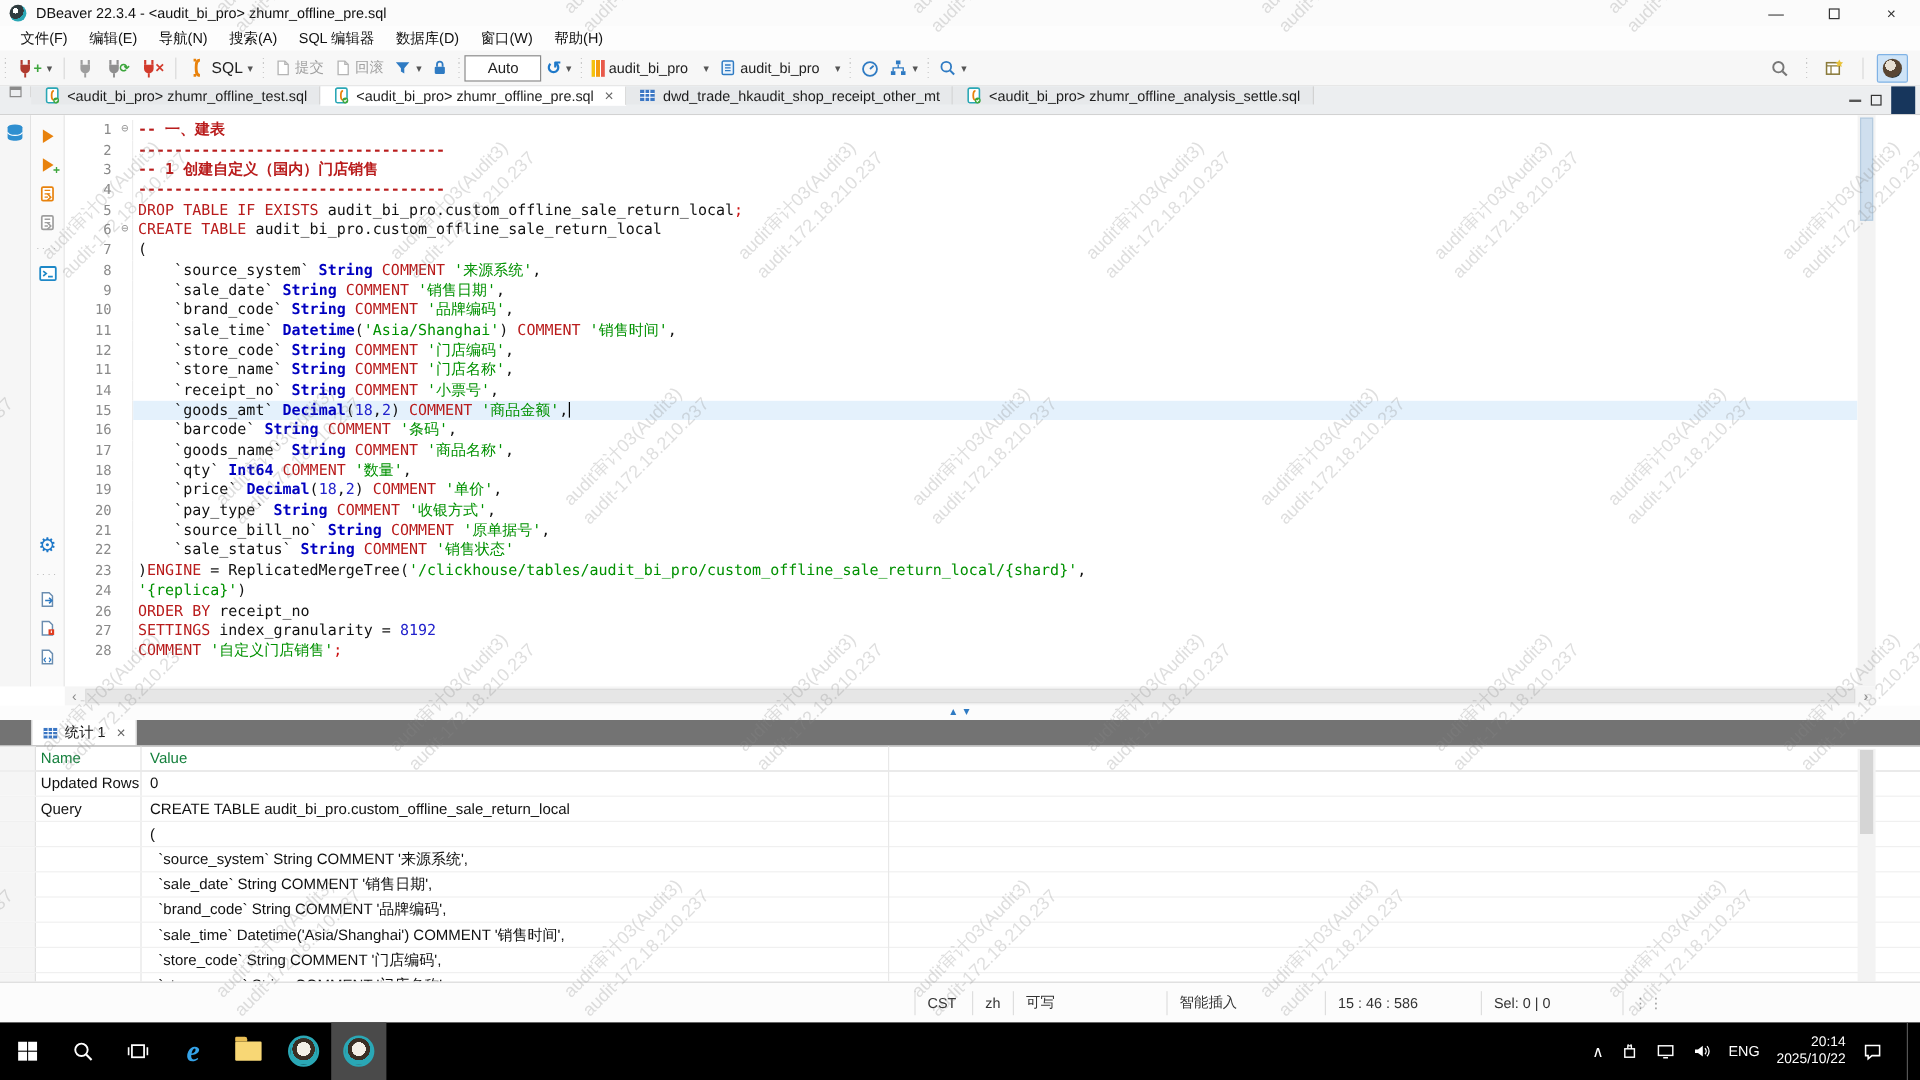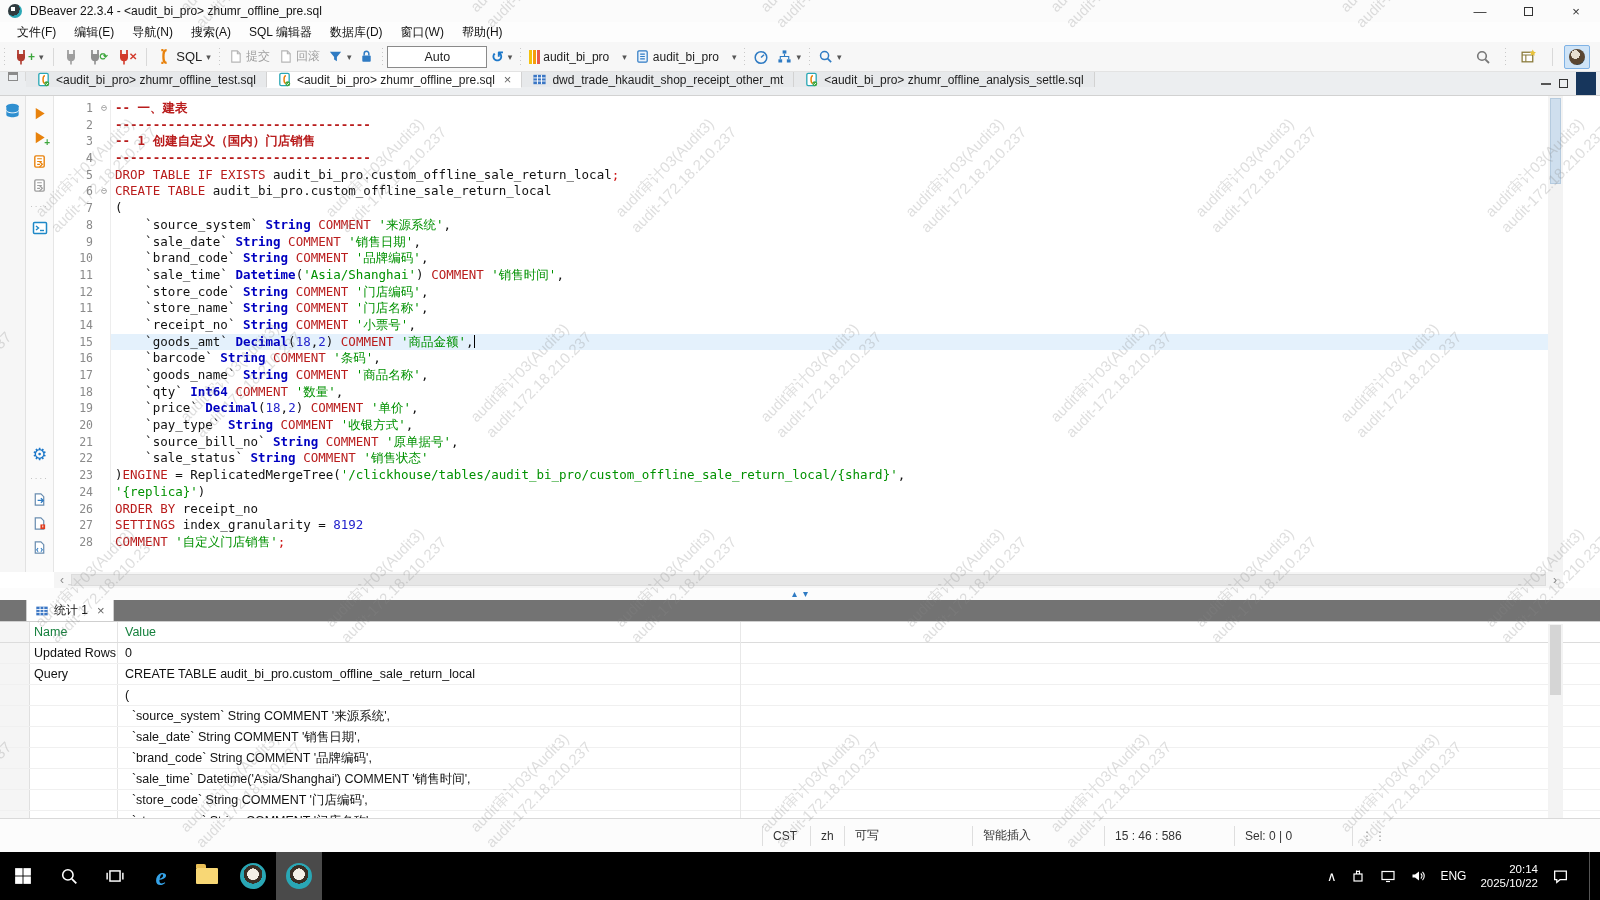--- a/index.html
+++ b/index.html
@@ -26,21 +26,21 @@
   
   #toolbar { position:absolute; left:0; top:42px; width:1600px; height:30px; background:#f7f7f7;
     border-bottom:1px solid #e3e3e3; display:flex; align-items:center; font-size:12px; color:#222; }
   .tbtn { display:flex; align-items:center; gap:3px; padding:0 4px; height:24px; }
   .dd { color:#555; font-size:9px; margin-left:1px; }
   .vsep { width:1px; height:18px; background:#d9d9d9; margin:0 5px; }
   .dsep { width:5px; height:18px; margin:0 2px;
     background:repeating-linear-gradient(to bottom,#c9c9c9 0 1px,transparent 1px 4px);
     background-size:1px 100%; background-repeat:no-repeat; background-position:center; }
   .grayed { color:#a0a0a0; }
-  .autobtn { border:1px solid #8a8a8a; background:#fff; padding:1px 36px; height:22px;
+  .autobtn { border:1px solid #8a8a8a; background:#fff; padding:1px 18px; height:22px;
     display:flex; align-items:center; font-size:12.5px; }
   .histo { color:#1d78c9; font-size:15px; font-weight:bold; }
   .barsicon { width:11px; height:14px;
     background:linear-gradient(to right,#f4c20d 0 3px,#fff 3px 4px,#f49d0d 4px 7px,#fff 7px 8px,#e8594a 8px 11px); }
   .toolbar-right { margin-left:auto; display:flex; align-items:center; gap:6px; padding-right:10px; }
   .avatarbtn { width:26px; height:24px; background:#cfe4f7; border:1px solid #7fb2e5; border-radius:2px;
     display:flex; align-items:center; justify-content:center; }
   .avatar-circ { width:16px; height:16px; border-radius:50%;
     background:radial-gradient(circle at 40% 35%, #e8e0d2 0 30%, #5a4632 31% 70%, #2f3b3f 71% 100%); }
 

